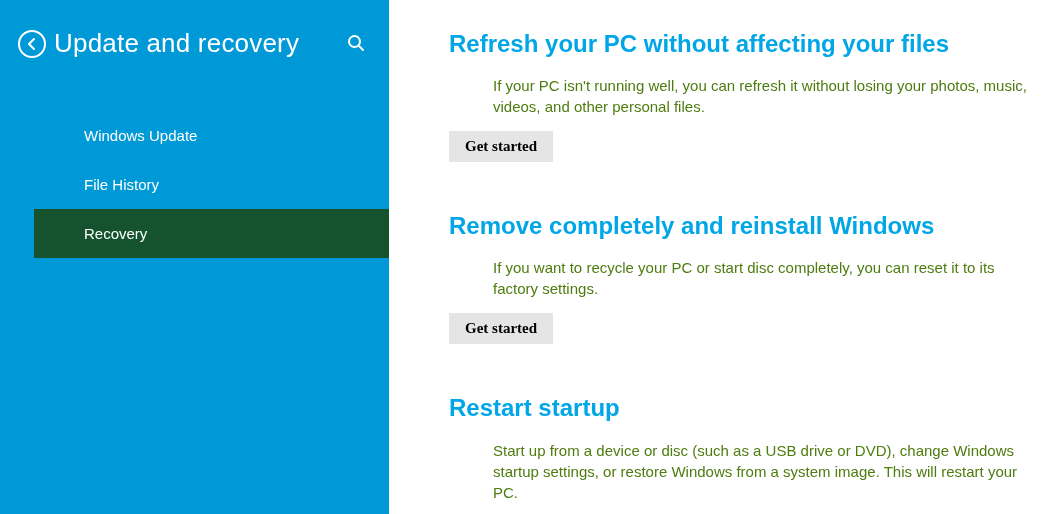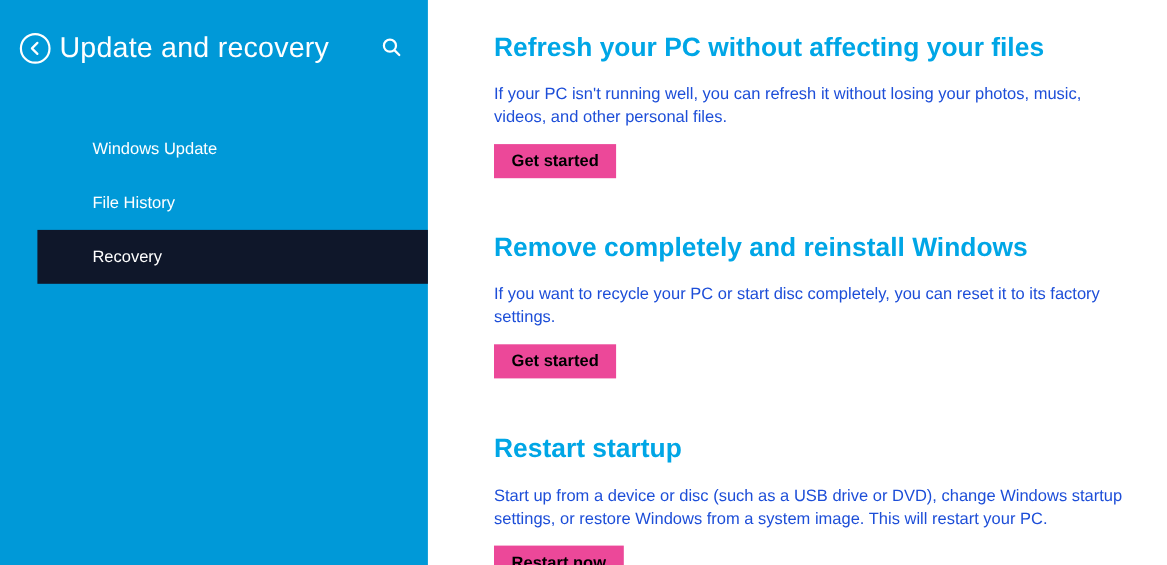--- a/index.html
+++ b/index.html
@@ -53,52 +53,53 @@
       margin-top: 32px;
     }
     .nav-item {
       font-size: 15px;
       padding: 16px 0 16px 50px;
       cursor: pointer;
       font-weight: 400;
       margin-left: 34px;
     }
     .nav-item.active {
-      background: #0f172a;
+      background: #14532d;
     }
     .content {
       flex: 1;
       padding: 28px 30px 30px 60px;
       color: #000000;
       overflow: auto;
     }
     .section {
       margin-bottom: 48px;
     }
     .section-title {
       color: #00a6e6;
       font-size: 24px;
       font-weight: 700;
       margin-bottom: 16px;
       line-height: 1.3;
     }
     .section-desc {
       font-size: 15px;
-      color: #1d4ed8;
+      color: #4d7c0f;
       line-height: 1.4;
       margin-bottom: 14px;
+      margin-left: 44px;
     }
     .btn {
-      background: #ec4899;
+      background: #e5e5e5;
       border: none;
       font-size: 15px;
       font-weight: 600;
       padding: 7px 16px;
       cursor: pointer;
-      font-family: Liberation Sans, sans-serif;
+      font-family: Liberation Serif, serif;
       color: #000000;
     }
   </style>
 </head>
 <body>
 
 <div class="sidebar">
   <div class="sidebar-header">
     <div class="back-icon">
       <svg width="14" height="14" viewBox="0 0 14 14">

